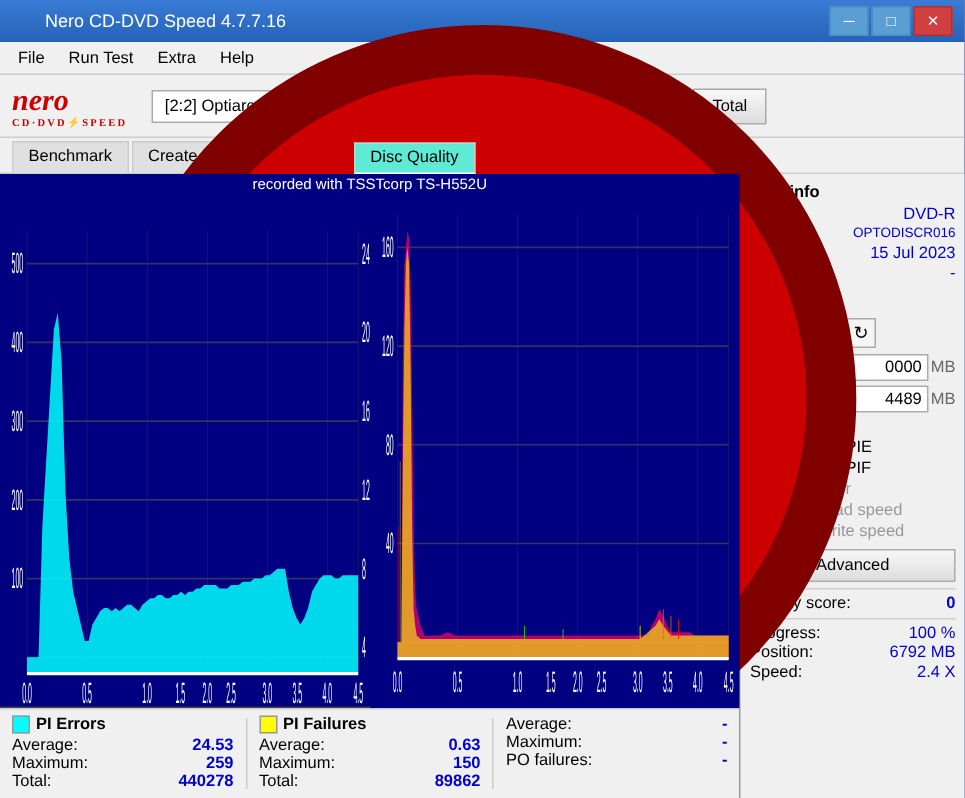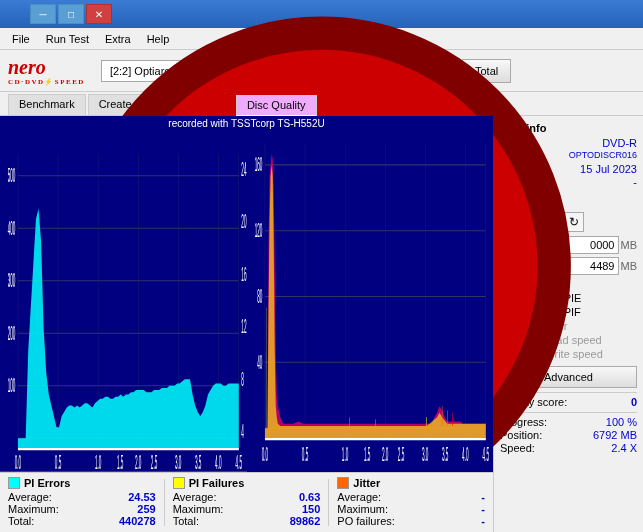--- a/index.html
+++ b/index.html
@@ -78,21 +78,21 @@
       padding: 3px 10px;
       border: 1px solid #ccc;
       border-bottom: none;
       background: #e0e0e0;
       cursor: pointer;
       font-size: 11px;
       margin-right: 2px;
       height: 21px;
     }
     .tab.active {
-      background: #f0abfc;
+      background: #5eead4;
       border-bottom: 1px solid white;
       z-index: 1;
       position: relative;
       top: 1px;
     }
 
     
     .main-content {
       display: flex;
       background: white;
@@ -262,20 +262,21 @@
 <body>
 
 <div class="title-bar">
   <div class="title-bar-icon">
     <svg width="16" height="16" viewBox="0 0 16 16">
       <circle cx="8" cy="8" r="7" fill="#cc0000" stroke="#800000" stroke-width="1"></circle>
       <circle cx="8" cy="8" r="3" fill="#000080"></circle>
       <circle cx="8" cy="8" r="1" fill="#cc0000"></circle>
     </svg>
   </div>
+  <span class="title-bar-text">Nero CD-DVD Speed 4.7.7.16</span>
   <div class="title-bar-buttons">
     <button class="title-btn">─</button>
     <button class="title-btn">□</button>
     <button class="title-btn close">✕</button>
   </div>
 </div>
 
 <div class="menu-bar">
   <span class="menu-item">File</span>
   <span class="menu-item">Run Test</span>
@@ -453,24 +454,20 @@
         </div>
         <div class="stat-row">
           <span>Total:</span>
           <span class="stat-val">89862</span>
         </div>
       </div>
 
       <div class="stat-divider"></div>
 
       <div class="stat-group">
-        <div class="stat-label-row">
-          <div class="stat-color-box" style="background:#ff6600;"></div>
-          <span class="stat-title">Jitter</span>
-        </div>
         <div class="stat-row">
           <span>Average:</span>
           <span class="stat-val">-</span>
         </div>
         <div class="stat-row">
           <span>Maximum:</span>
           <span class="stat-val">-</span>
         </div>
         <div class="stat-row">
           <span>PO failures:</span>

